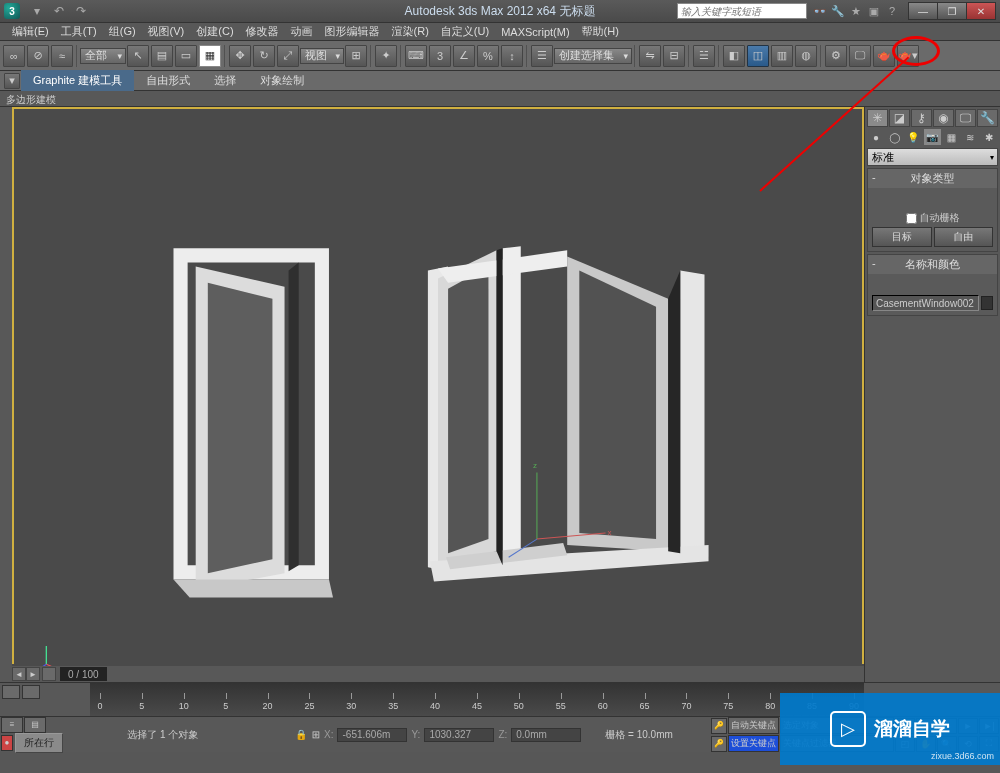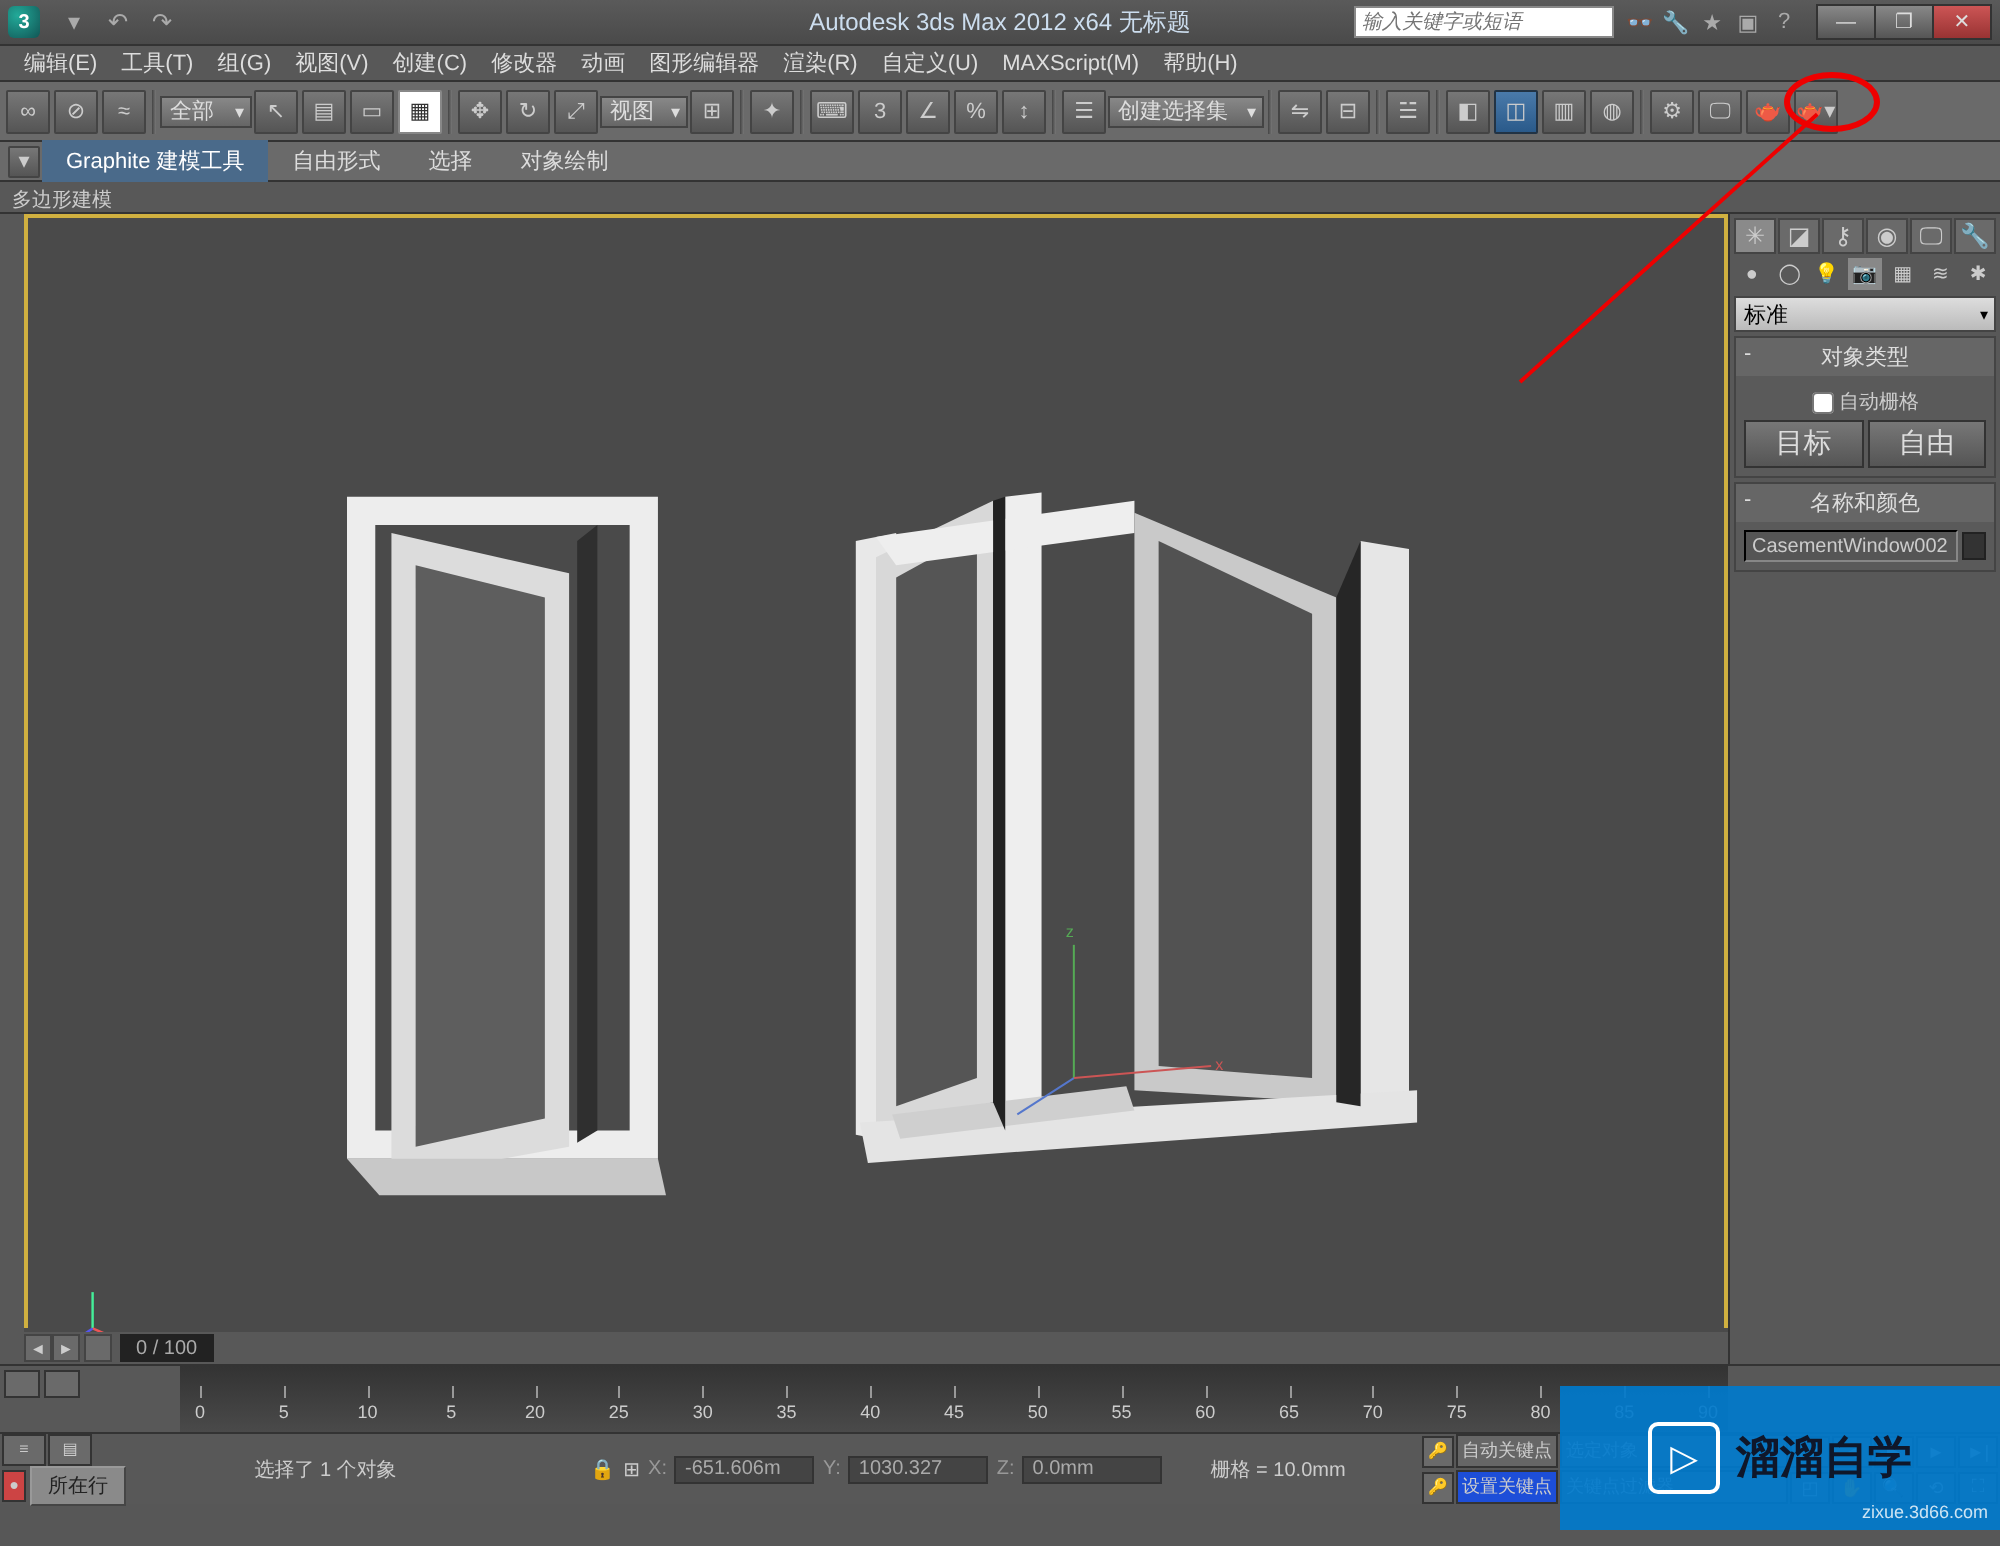--- a/index.html
+++ b/index.html
@@ -41,25 +41,25 @@
 .cmd-tabs { display:flex; margin-bottom:2px; gap:1px; }
 .cmd-tab { flex:1; height:18px; background:#6a6a6a; border:1px solid #444; display:flex; align-items:center; justify-content:center; font-size:12px; cursor:pointer; }
 .cmd-tab.active { background:#8a8a8a; }
 .ico-row { display:flex; gap:1px; margin-bottom:3px; }
 .sub-icon { flex:1; height:16px; background:#585858; display:flex; align-items:center; justify-content:center; font-size:10px; cursor:pointer; }
 .panel-dd { width:100%; height:18px; background:linear-gradient(#ddd,#bbb); border:1px solid #444; color:#000; font-size:11px; padding:0 14px 0 4px; position:relative; display:flex; align-items:center; margin-bottom:2px; }
 .panel-dd::after { content:"▾"; position:absolute; right:3px; font-size:8px; }
 .rollout { border:1px solid #444; margin-bottom:2px; background:#5a5a5a; }
 .rollout-head { background:#666; padding:2px 4px; text-align:center; font-size:11px; color:#ddd; position:relative; cursor:pointer; }
 .rollout-head .rminus { position:absolute; left:4px; }
-.rollout-body { padding:4px; }
+.rollout-body { padding:4px;margin-top:17px; }
 .chk-row { font-size:10px; padding:2px; display:flex; align-items:center; justify-content:center; gap:3px; }
 .chk-row input { width:11px; height:11px; }
 .btn-grid { display:flex; gap:2px; }
-.btn-grid .pbtn { flex:1; padding:2px; background:linear-gradient(#777,#555); border:1px solid #333; font-size:14px; color:#ddd; text-align:center; cursor:pointer; }
+.btn-grid .pbtn { flex:1; padding:2px; background:linear-gradient(#777,#555); border:1px solid #333; font-size:10px; color:#ddd; text-align:center; cursor:pointer; }
 .name-input { width:100%; background:#555; border:1px inset #333; color:#ccc; font-size:10px; padding:1px 3px; height:16px; }
 .name-row { display:flex; gap:2px; align-items:center; }
 .color-swatch { width:14px; height:14px; background:#333; border:1px solid #222; }
 .timeline-area { height:34px; background:#585858; border-top:1px solid #333; display:flex; }
 .tl-left { width:90px; display:flex; flex-wrap:wrap; padding:2px; gap:2px; }
 .tl-btn { width:18px; height:14px; background:#6a6a6a; border:1px solid #333; font-size:8px; }
 .timeline-ruler { flex:1; position:relative; background:linear-gradient(#333,#4a4a4a); overflow:hidden; }
 .timeline-ticks { position:absolute; top:0; left:10px; right:10px; height:100%; }
 .tick-label { position:absolute; top:18px; color:#ccc; font-size:9px; transform:translateX(-50%); }
 .tick-mark { position:absolute; top:10px; width:1px; height:6px; background:#999; }
@@ -69,21 +69,21 @@
 .status-info { flex:1; display:flex; flex-direction:column; gap:1px; padding:2px;align-items:center; }
 .status-row { display:flex; align-items:center; gap:4px; height:15px; }
 .coord-field { background:#444; border:1px solid #333; color:#aaa; font-size:10px; padding:0 4px; width:70px; height:14px; display:flex; align-items:center; }
 .coord-lbl { color:#999; font-size:10px; }
 .status-right { width:290px; display:flex; flex-wrap:wrap; padding:1px; gap:1px; align-content:flex-start; }
 .sbtn { width:22px; height:16px; background:#6a6a6a; border:1px solid #333; font-size:8px; display:flex; align-items:center; justify-content:center; cursor:pointer; }
 .anno-circle { position:absolute; border:3px solid #e00; border-radius:50%; z-index:999; pointer-events:none; }
 .anno-line { position:absolute; background:#e00; height:2px; z-index:998; transform-origin:left center; pointer-events:none; }
 .watermark { position:absolute; right:0; bottom:8px; width:220px; height:72px; background:rgba(0,122,204,0.92); display:flex; align-items:center; justify-content:center; z-index:997; }
 .wm-icon { width:36px; height:36px; border:2px solid #fff; border-radius:5px; display:flex; align-items:center; justify-content:center; color:#fff; font-size:18px; margin-right:8px; }
-.wm-text { color:#0f172a; font-size:22px; font-weight:bold; }
+.wm-text { color:#ffffff; font-size:19px; font-weight:bold; }
 .wm-sub { position:absolute; right:6px; bottom:4px; color:rgba(255,255,255,.8); font-size:9px; }
 
 .scene { position:absolute; inset:0; }
 svg { display:block; }
 .tag-btn { background:#8a8a8a; padding:2px 8px; border:1px outset #999; font-size:10px; color:#222; }
 .play-ctrl { display:flex; gap:1px; }
 .play-btn { width:20px; height:16px; background:#6a6a6a; border:1px solid #333; display:flex; align-items:center; justify-content:center; font-size:9px; cursor:pointer; }
 </style>
 </head>
 <body>

